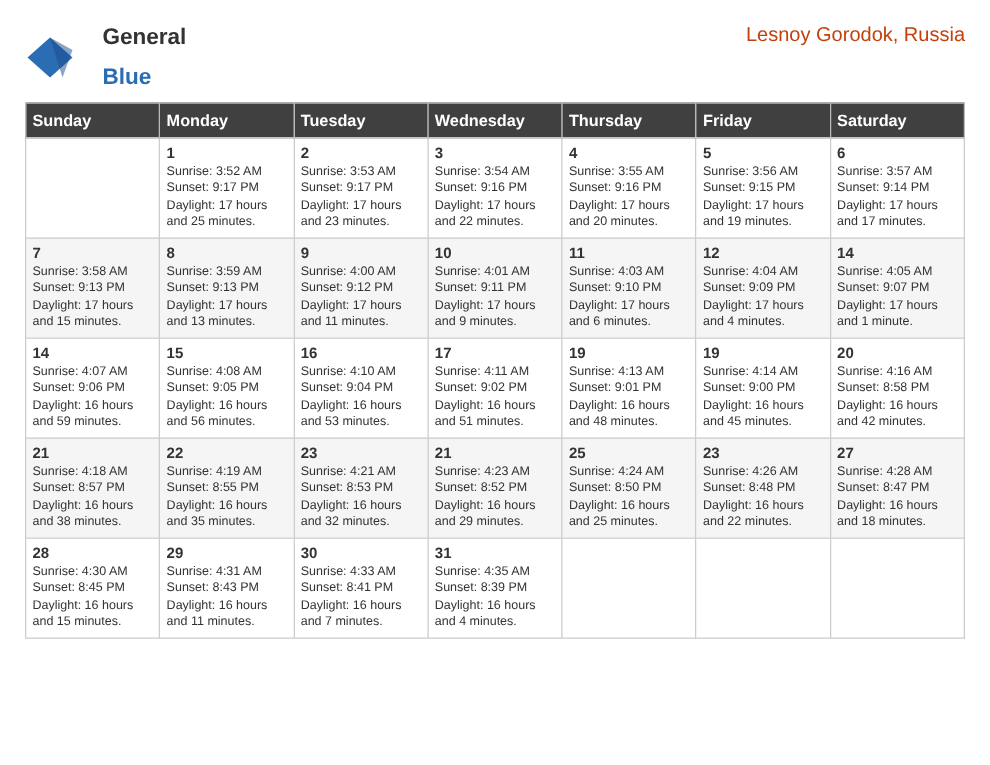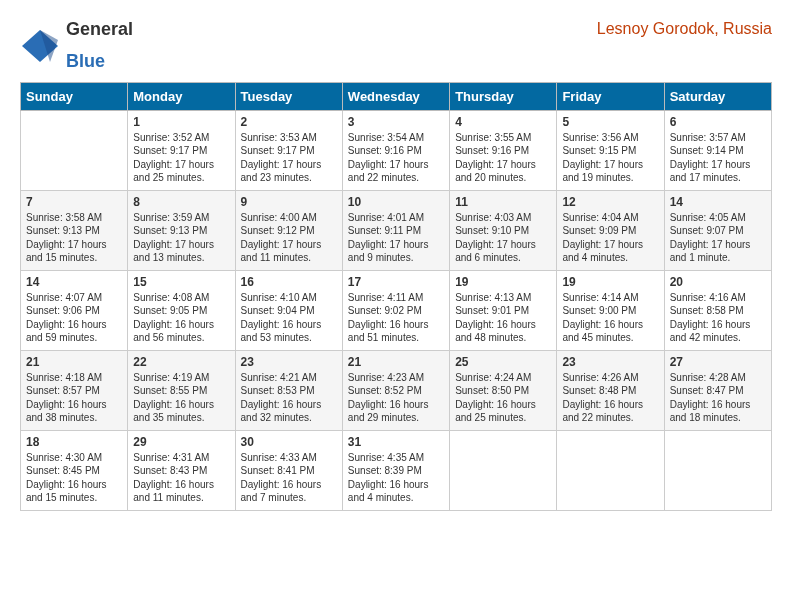--- a/index.html
+++ b/index.html
@@ -12,21 +12,21 @@
     }
     .header {
       display: flex;
       justify-content: space-between;
       align-items: flex-start;
       margin-bottom: 10px;
     }
     .logo {
       display: flex;
       align-items: center;
-      gap: 6px;
+      gap: 22px;
     }
     .logo-text {
       display: flex;
       flex-direction: column;
       line-height: 1.1;
     }
     .logo-general {
       font-size: 18px;
       font-weight: bold;
       color: #333;
@@ -53,21 +53,21 @@
     .location-title {
       font-size: 16px;
       color: #c2410c;
     }
     table {
       width: 100%;
       border-collapse: collapse;
       table-layout: fixed;
     }
     th {
-      background-color: #0369a1;
+      background-color: #404040;
       color: #fff;
       font-size: 13px;
       font-weight: bold;
       padding: 6px 5px;
       text-align: left;
       border: 1px solid #bbb;
     }
     td {
       border: 1px solid #ccc;
       vertical-align: top;
@@ -241,21 +241,21 @@
           <span class="day-num">23</span>
 <div class="day-info">Sunrise: 4:26 AM<br>Sunset: 8:48 PM<br>Daylight: 16 hours and 22 minutes.</div>
         </td>
         <td>
           <span class="day-num">27</span>
 <div class="day-info">Sunrise: 4:28 AM<br>Sunset: 8:47 PM<br>Daylight: 16 hours and 18 minutes.</div>
         </td>
       </tr>
       <tr>
         <td>
-          <span class="day-num">18</span>
+          <span class="day-num">28</span>
 <div class="day-info">Sunrise: 4:30 AM<br>Sunset: 8:45 PM<br>Daylight: 16 hours and 15 minutes.</div>
         </td>
         <td>
           <span class="day-num">29</span>
 <div class="day-info">Sunrise: 4:31 AM<br>Sunset: 8:43 PM<br>Daylight: 16 hours and 11 minutes.</div>
         </td>
         <td>
           <span class="day-num">30</span>
 <div class="day-info">Sunrise: 4:33 AM<br>Sunset: 8:41 PM<br>Daylight: 16 hours and 7 minutes.</div>
         </td>

